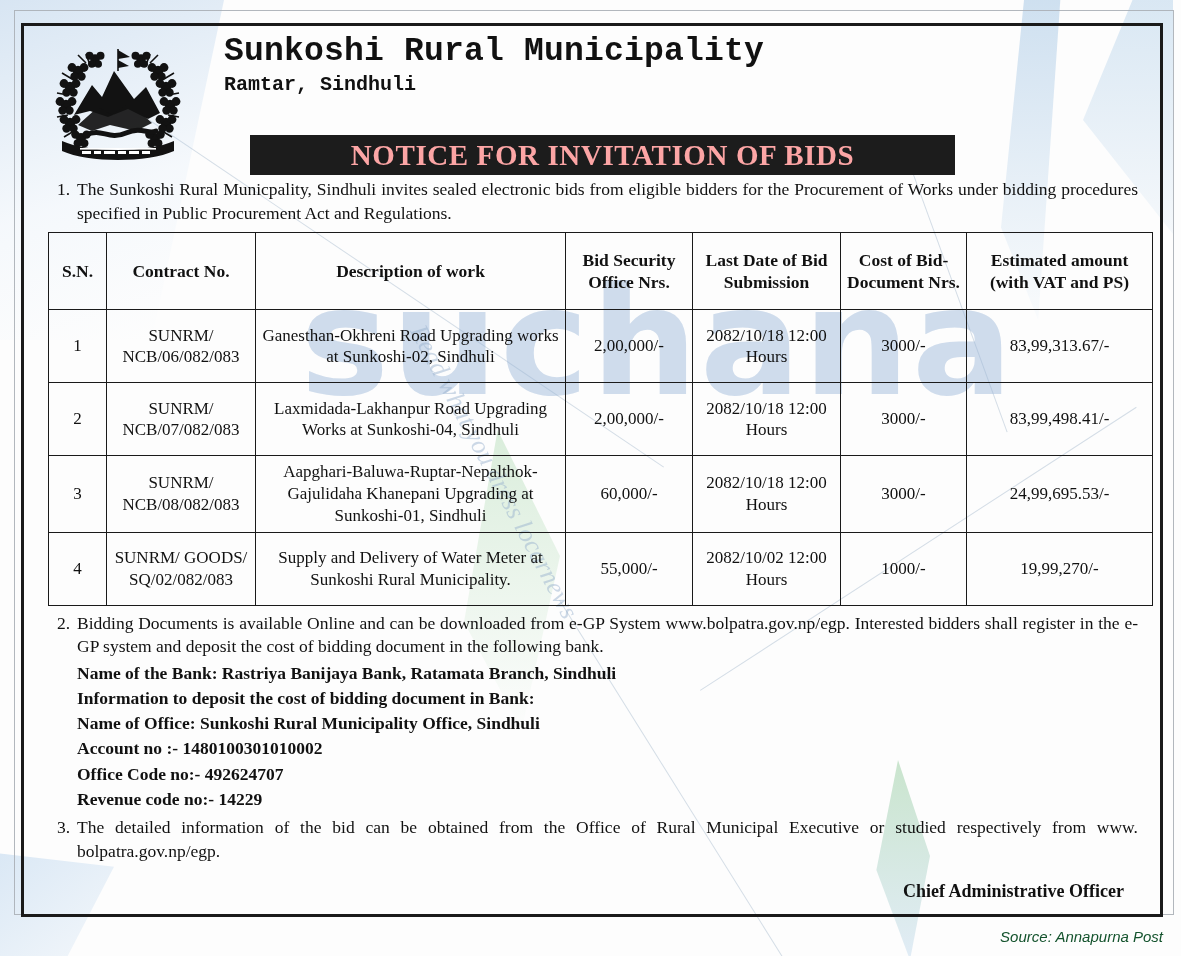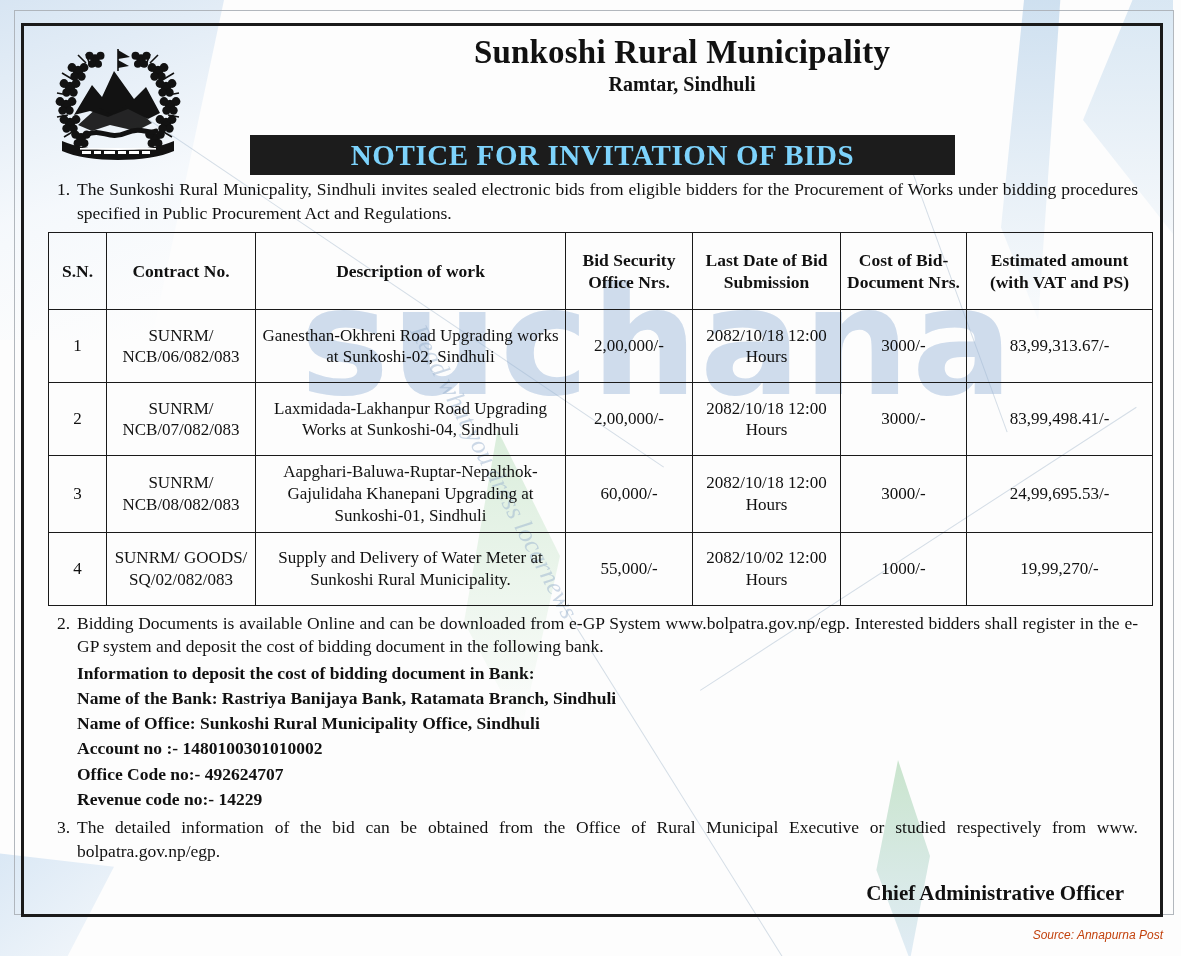--- a/index.html
+++ b/index.html
@@ -115,21 +115,22 @@
     height: 146px;
   }
   #emblem {
     position: absolute;
     left: 14px; top: 5px;
     width: 140px; height: 140px;
   }
   #title-stack {
     position: absolute;
     left: 190px; right: 10px; top: 2px;
-    text-align: center;
+    text-align: left;
+    font-family: Liberation Mono, monospace;
   }
   #org-title {
     font-size: 33px;
     font-weight: 700;
     letter-spacing: .2px;
     line-height: 1.12;
   }
   #org-address {
     font-size: 20px;
     font-weight: 700;
@@ -140,21 +141,21 @@
     font-weight: 700;
     margin-top: 4px;
   }
   #notice-banner {
     position: absolute;
     left: 216px;
     top: 103px;
     width: 705px;
     height: 40px;
     background: #1c1c1c;
-    color: #7dd3fc;
+    color: #fca5a5;
     display: flex;
     align-items: center;
     justify-content: center;
     font-size: 29px;
     font-weight: 700;
     letter-spacing: .6px;
   }
 
   
   .body-inner {
@@ -210,34 +211,34 @@
   .bank-lines {
     margin: 2px 0 0 31px;
     font-size: 17.5px;
     line-height: 1.44;
     font-weight: 700;
   }
   .bank-lines div { white-space: nowrap; }
 
   #signature-line {
     text-align: right;
-    font-size: 21px;
+    font-size: 18px;
     font-weight: 700;
     margin-top: 18px;
     padding-right: 14px;
   }
 
   #source-credit {
     position: absolute;
     right: 18px;
     top: 928px;
     font-family: "Liberation Sans", sans-serif;
     font-style: italic;
-    font-size: 12px;
-    color: #c2410c;
+    font-size: 15px;
+    color: #14532d;
     z-index: 6;
   }
 
   .frame-content {
     position: relative;
     z-index: 6;
     padding: 6px 10px 0 10px;
     height: 100%;
     box-sizing: border-box;
   }
@@ -499,22 +500,22 @@
           </tr>
         </tbody>
       </table>
 
       <div class="numbered-para">
         <span class="num">2.</span>
         <span class="txt">Bidding Documents is available Online and can be downloaded from e-GP System www.bolpatra.gov.np/egp. Interested bidders shall register in the e-GP system and deposit the cost of bidding document in the following bank.</span>
       </div>
 
       <div class="bank-lines">
+        <div>Name of the Bank: Rastriya Banijaya Bank, Ratamata Branch, Sindhuli</div>
         <div>Information to deposit the cost of bidding document in Bank:</div>
-        <div>Name of the Bank: Rastriya Banijaya Bank, Ratamata Branch, Sindhuli</div>
         <div>Name of Office: Sunkoshi Rural Municipality Office, Sindhuli</div>
         <div>Account no :- 1480100301010002</div>
         <div>Office Code no:- 492624707</div>
         <div>Revenue code no:- 14229</div>
       </div>
 
       <div class="numbered-para" style="margin-top:4px;">
         <span class="num">3.</span>
         <span class="txt">The detailed information of the bid can be obtained from the Office of Rural Municipal Executive or studied respectively from www. bolpatra.gov.np/egp.</span>
       </div>

